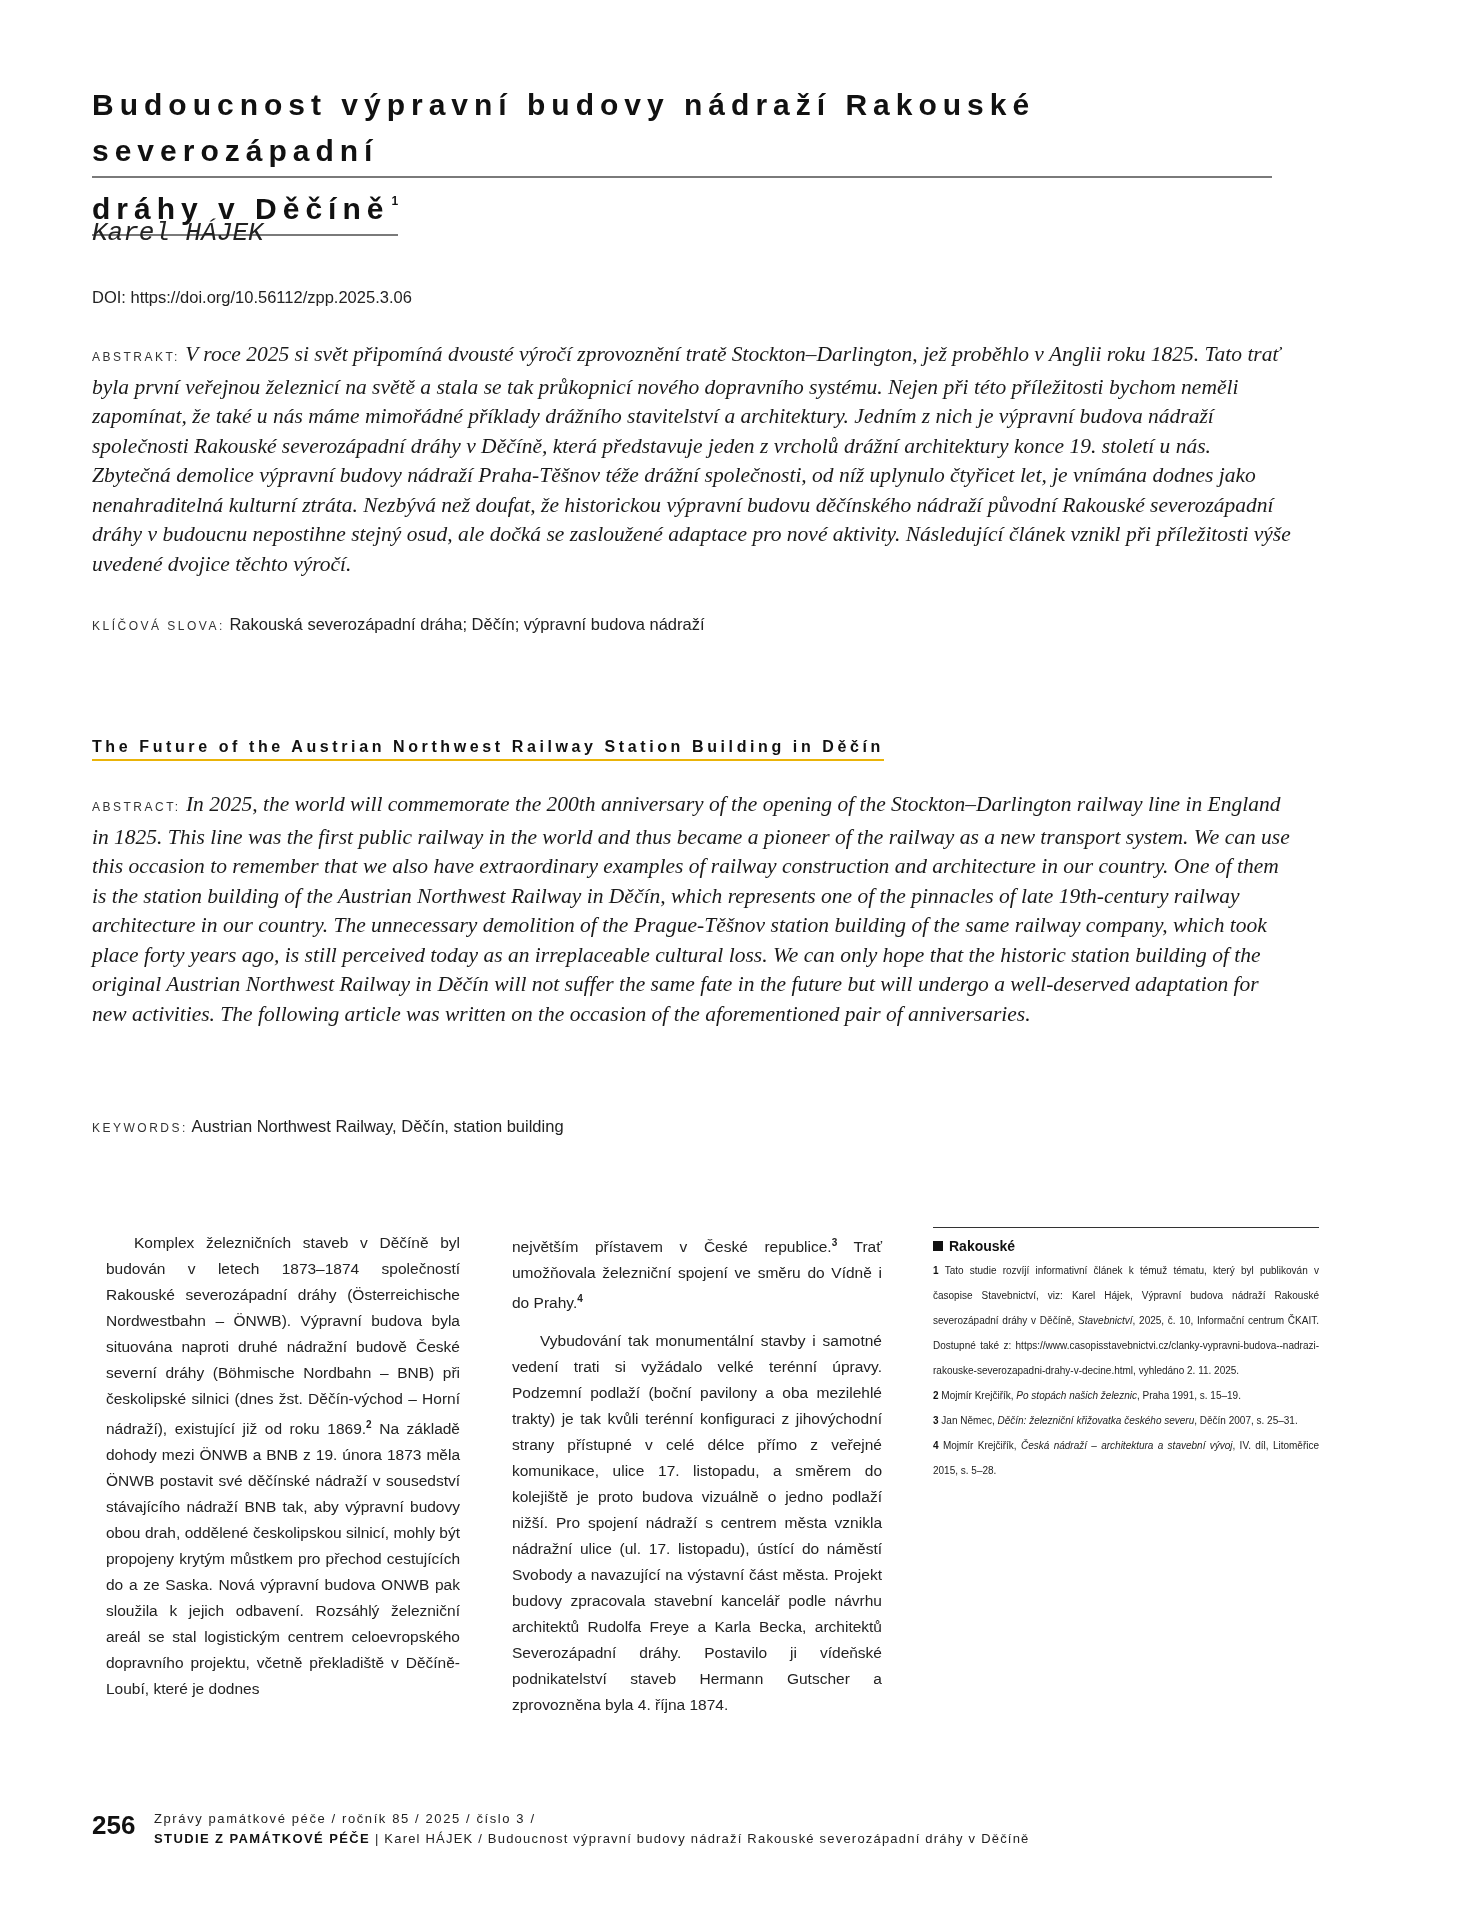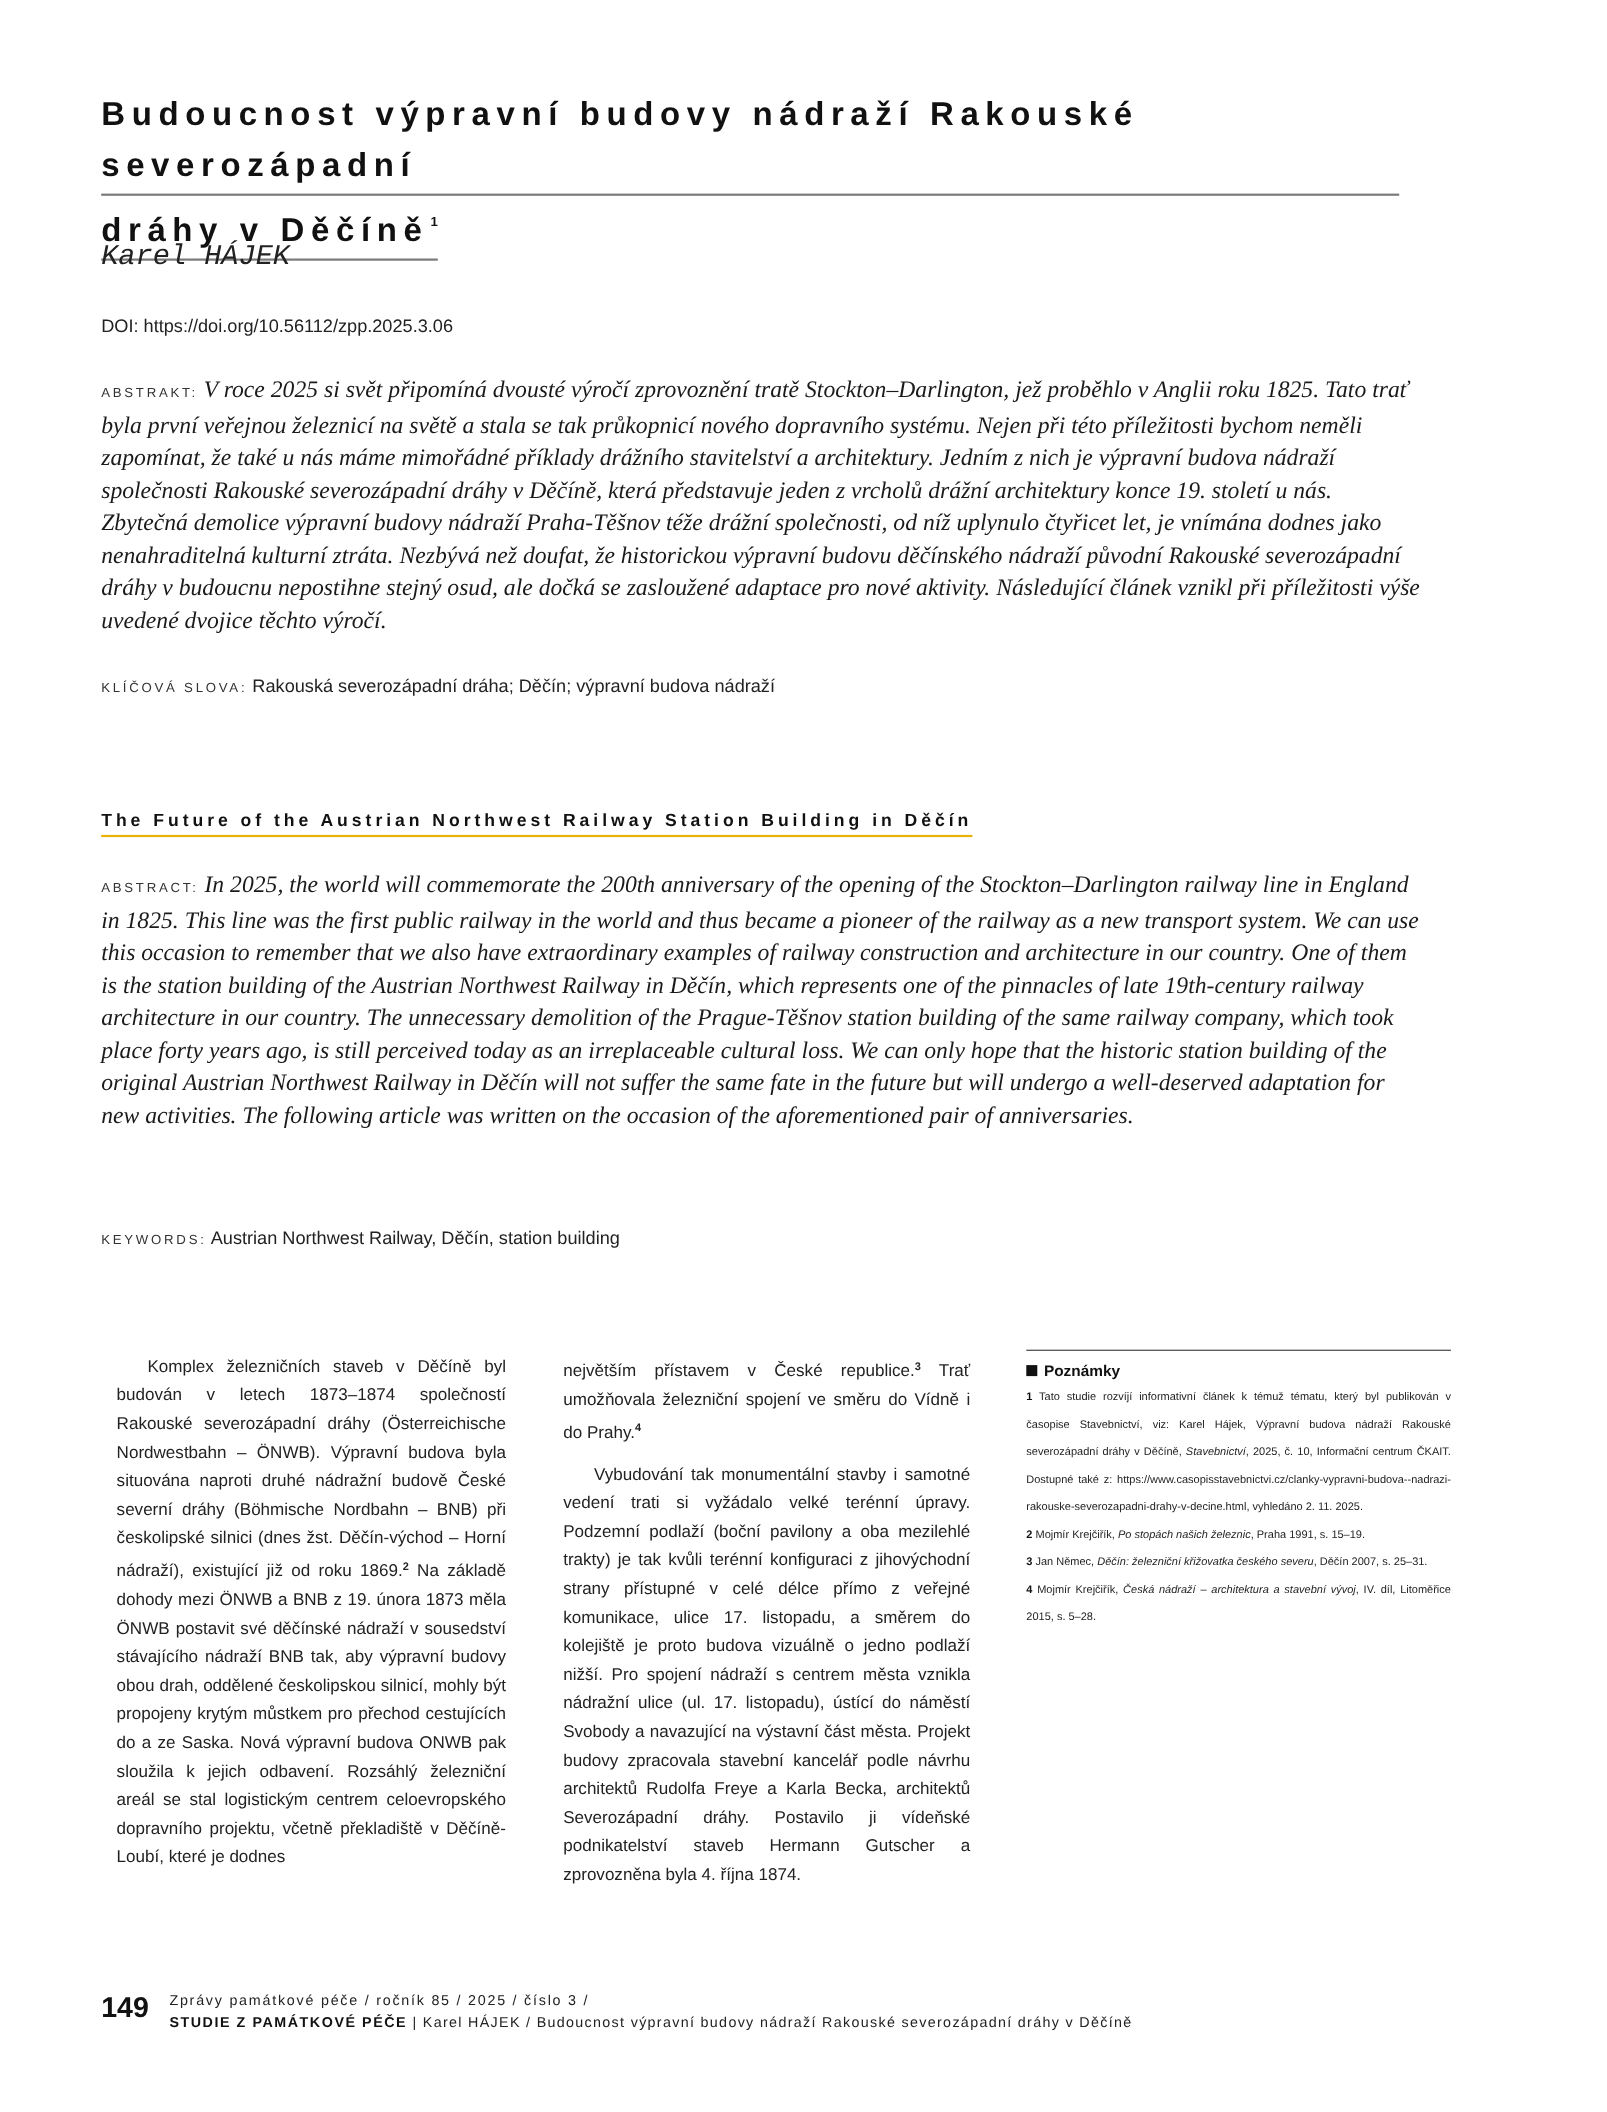--- a/index.html
+++ b/index.html
@@ -91,24 +91,24 @@
 <div class="abs col col1">
   <p><span>Komplex železničních staveb v Děčíně byl budován v letech 1873–1874 společností Rakouské severozápadní dráhy (Österreichische Nordwestbahn – ÖNWB). Výpravní budova byla situována naproti druhé nádražní budově České severní dráhy (Böhmische Nordbahn – BNB) při českolipské silnici (dnes žst. Děčín-východ – Horní nádraží), existující již od roku 1869.</span><sup class="fn">2</sup><span> Na základě dohody mezi ÖNWB a BNB z 19. února 1873 měla ÖNWB postavit své děčínské nádraží v sousedství stávajícího nádraží BNB tak, aby výpravní budovy obou drah, oddělené českolipskou silnicí, mohly být propojeny krytým můstkem pro přechod cestujících do a ze Saska. Nová výpravní budova ONWB pak sloužila k jejich odbavení. Rozsáhlý železniční areál se stal logistickým centrem celoevropského dopravního projektu, včetně překladiště v Děčíně-Loubí, které je dodnes</span></p>
 </div>
 
 <div class="abs col col2">
   <p class="noindent"><span>největším přístavem v České republice.</span><sup class="fn">3</sup><span> Trať umožňovala železniční spojení ve směru do Vídně i do Prahy.</span><sup class="fn">4</sup></p>
   <p>Vybudování tak monumentální stavby i samotné vedení trati si vyžádalo velké terénní úpravy. Podzemní podlaží (boční pavilony a oba mezilehlé trakty) je tak kvůli terénní konfiguraci z jihovýchodní strany přístupné v celé délce přímo z veřejné komunikace, ulice 17. listopadu, a směrem do kolejiště je proto budova vizuálně o jedno podlaží nižší. Pro spojení nádraží s centrem města vznikla nádražní ulice (ul. 17. listopadu), ústící do náměstí Svobody a navazující na výstavní část města. Projekt budovy zpracovala stavební kancelář podle návrhu architektů Rudolfa Freye a Karla Becka, architektů Severozápadní dráhy. Postavilo ji vídeňské podnikatelství staveb Hermann Gutscher a zprovozněna byla 4. října 1874.</p>
 </div>
 
 <div class="abs notes">
-  <div class="notes-head"><span class="sq"></span><span>Poznámky</span></div>
+  <div class="notes-head"><span class="sq"></span><span>Rakouské</span></div>
   <div class="note"><b>1</b> <span>Tato studie rozvíjí informativní článek k témuž tématu, který byl publikován v časopise Stavebnictví, viz: Karel Hájek, Výpravní budova nádraží Rakouské severozápadní dráhy v Děčíně, </span><span class="i">Stavebnictví</span><span>, 2025, č. 10, Informační centrum ČKAIT. Dostupné také z: https://www.casopisstavebnictvi.cz/clanky-vypravni-budova--nadrazi-rakouske-severozapadni-drahy-v-decine.html, vyhledáno 2. 11. 2025.</span></div>
   <div class="note"><b>2</b> <span>Mojmír Krejčiřík, </span><span class="i">Po stopách našich železnic</span><span>, Praha 1991, s. 15–19.</span></div>
   <div class="note"><b>3</b> <span>Jan Němec, </span><span class="i">Děčín: železniční křižovatka českého severu</span><span>, Děčín 2007, s. 25–31.</span></div>
   <div class="note"><b>4</b> <span>Mojmír Krejčiřík, </span><span class="i">Česká nádraží – architektura a stavební vývoj</span><span>, IV. díl, Litoměřice 2015, s. 5–28.</span></div>
 </div>
 
 <div class="abs footer">
-  <div class="page-num">149</div>
+  <div class="page-num">256</div>
   <div class="footer-l1">Zprávy památkové péče / ročník 85 / 2025 / číslo 3 /</div>
   <div class="footer-l2"><b>STUDIE Z PAMÁTKOVÉ PÉČE</b><span> | Karel HÁJEK / Budoucnost výpravní budovy nádraží Rakouské severozápadní dráhy v Děčíně</span></div>
 </div>
 
 </body></html>

